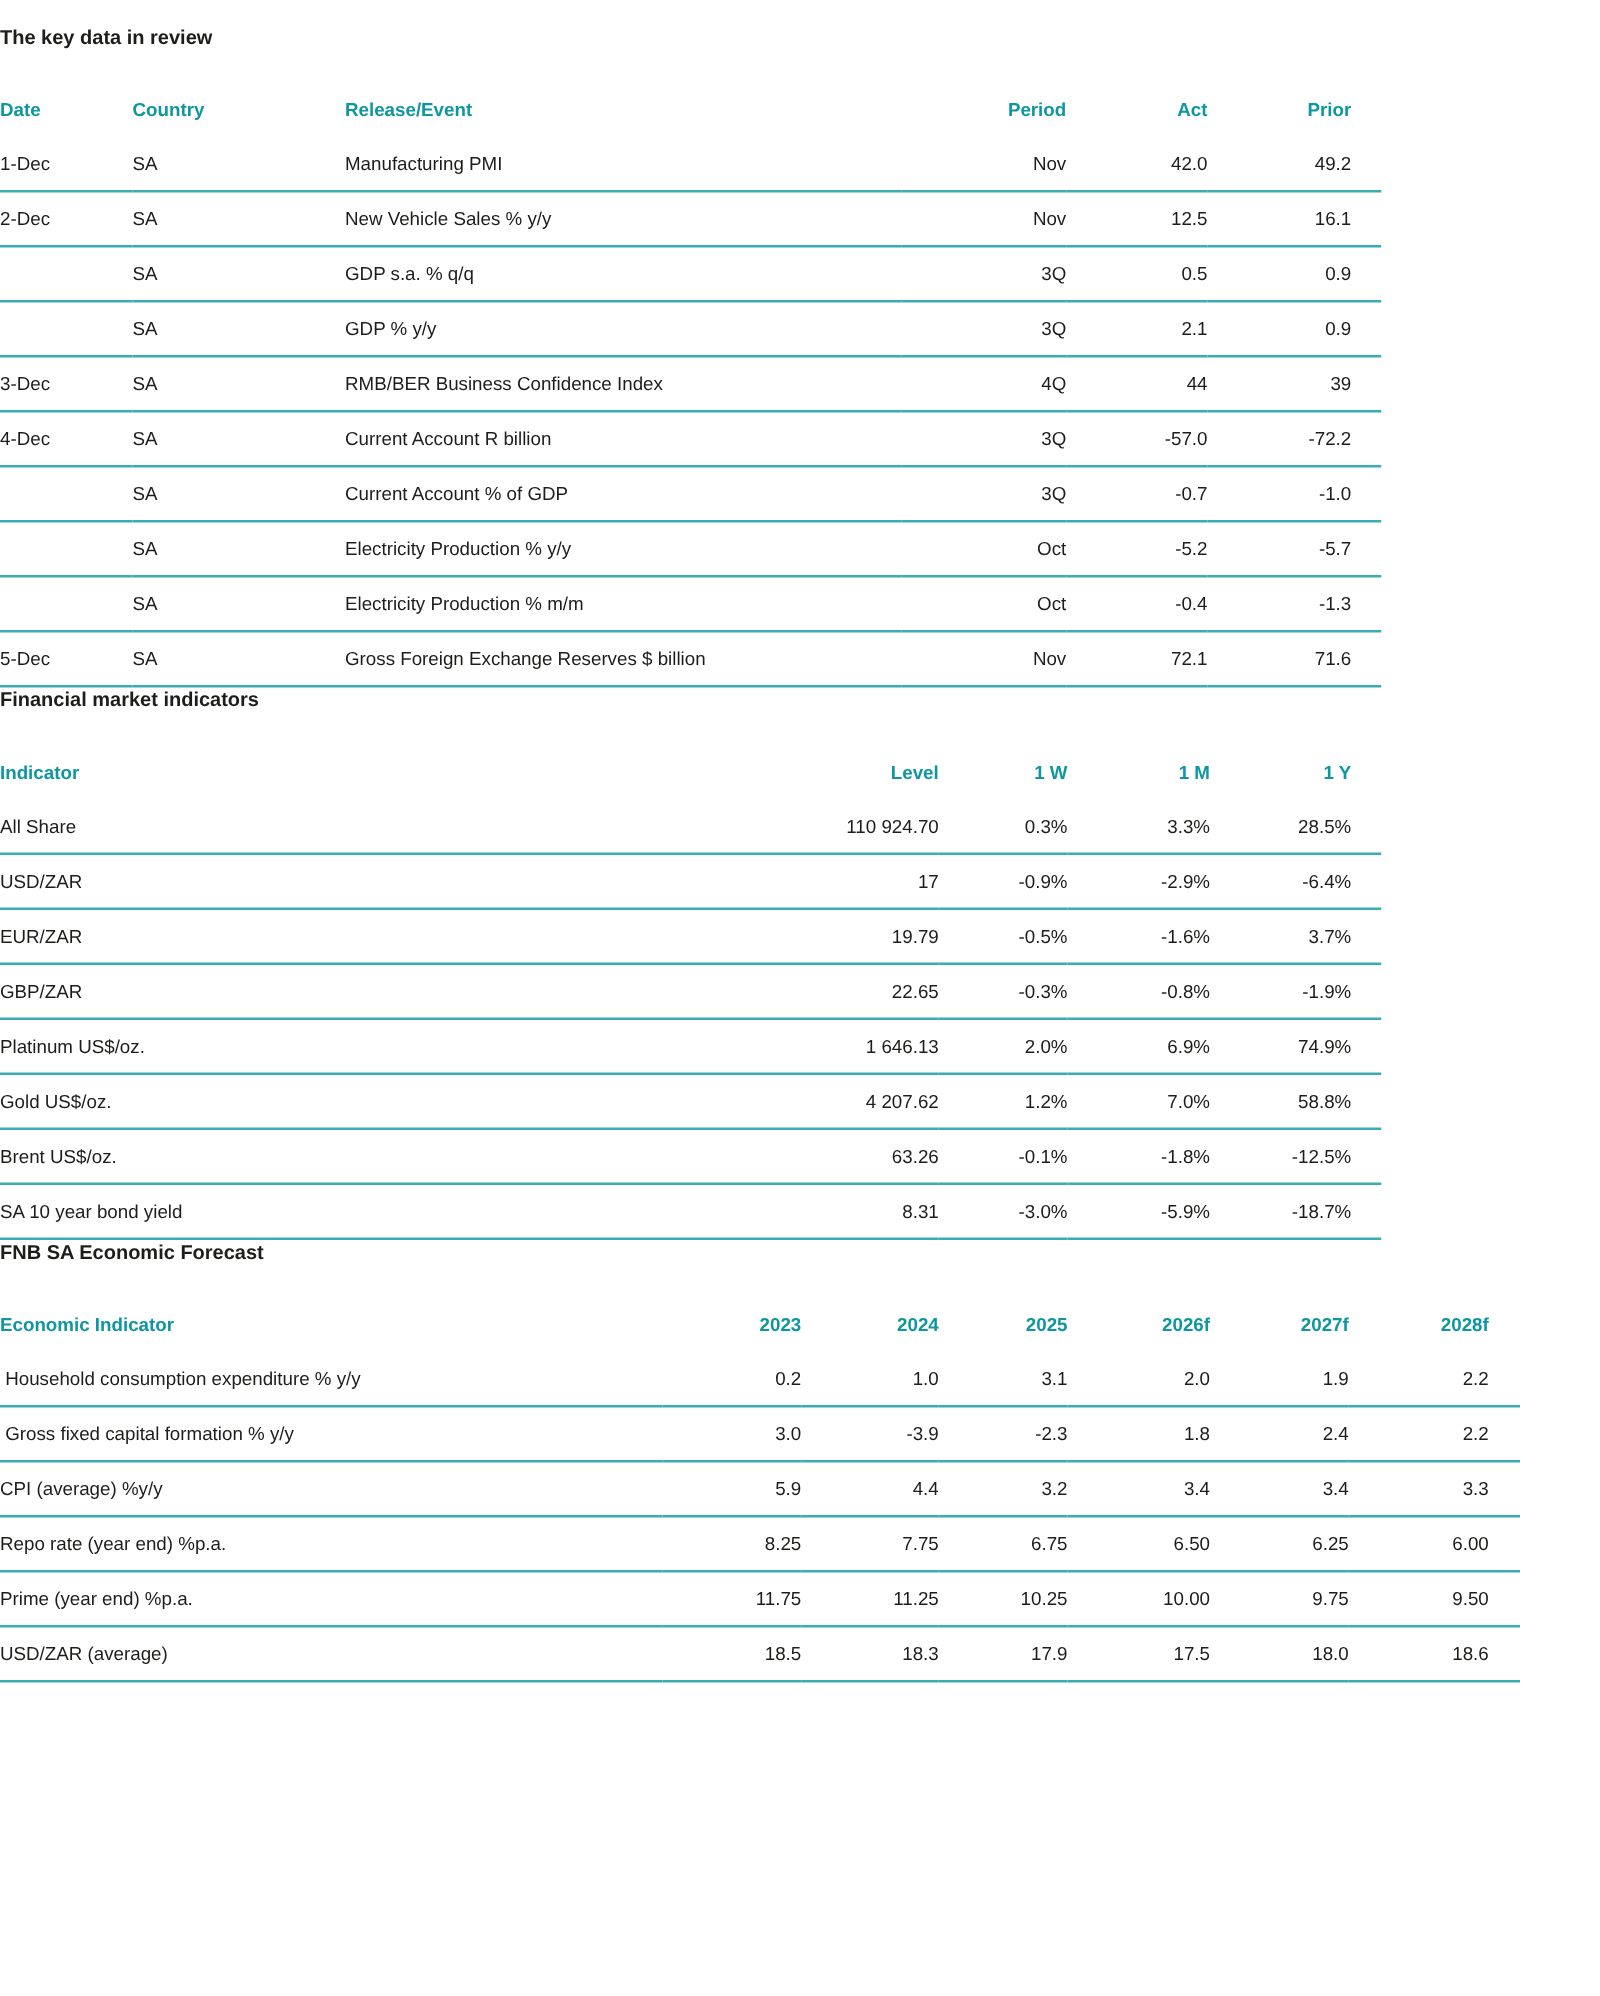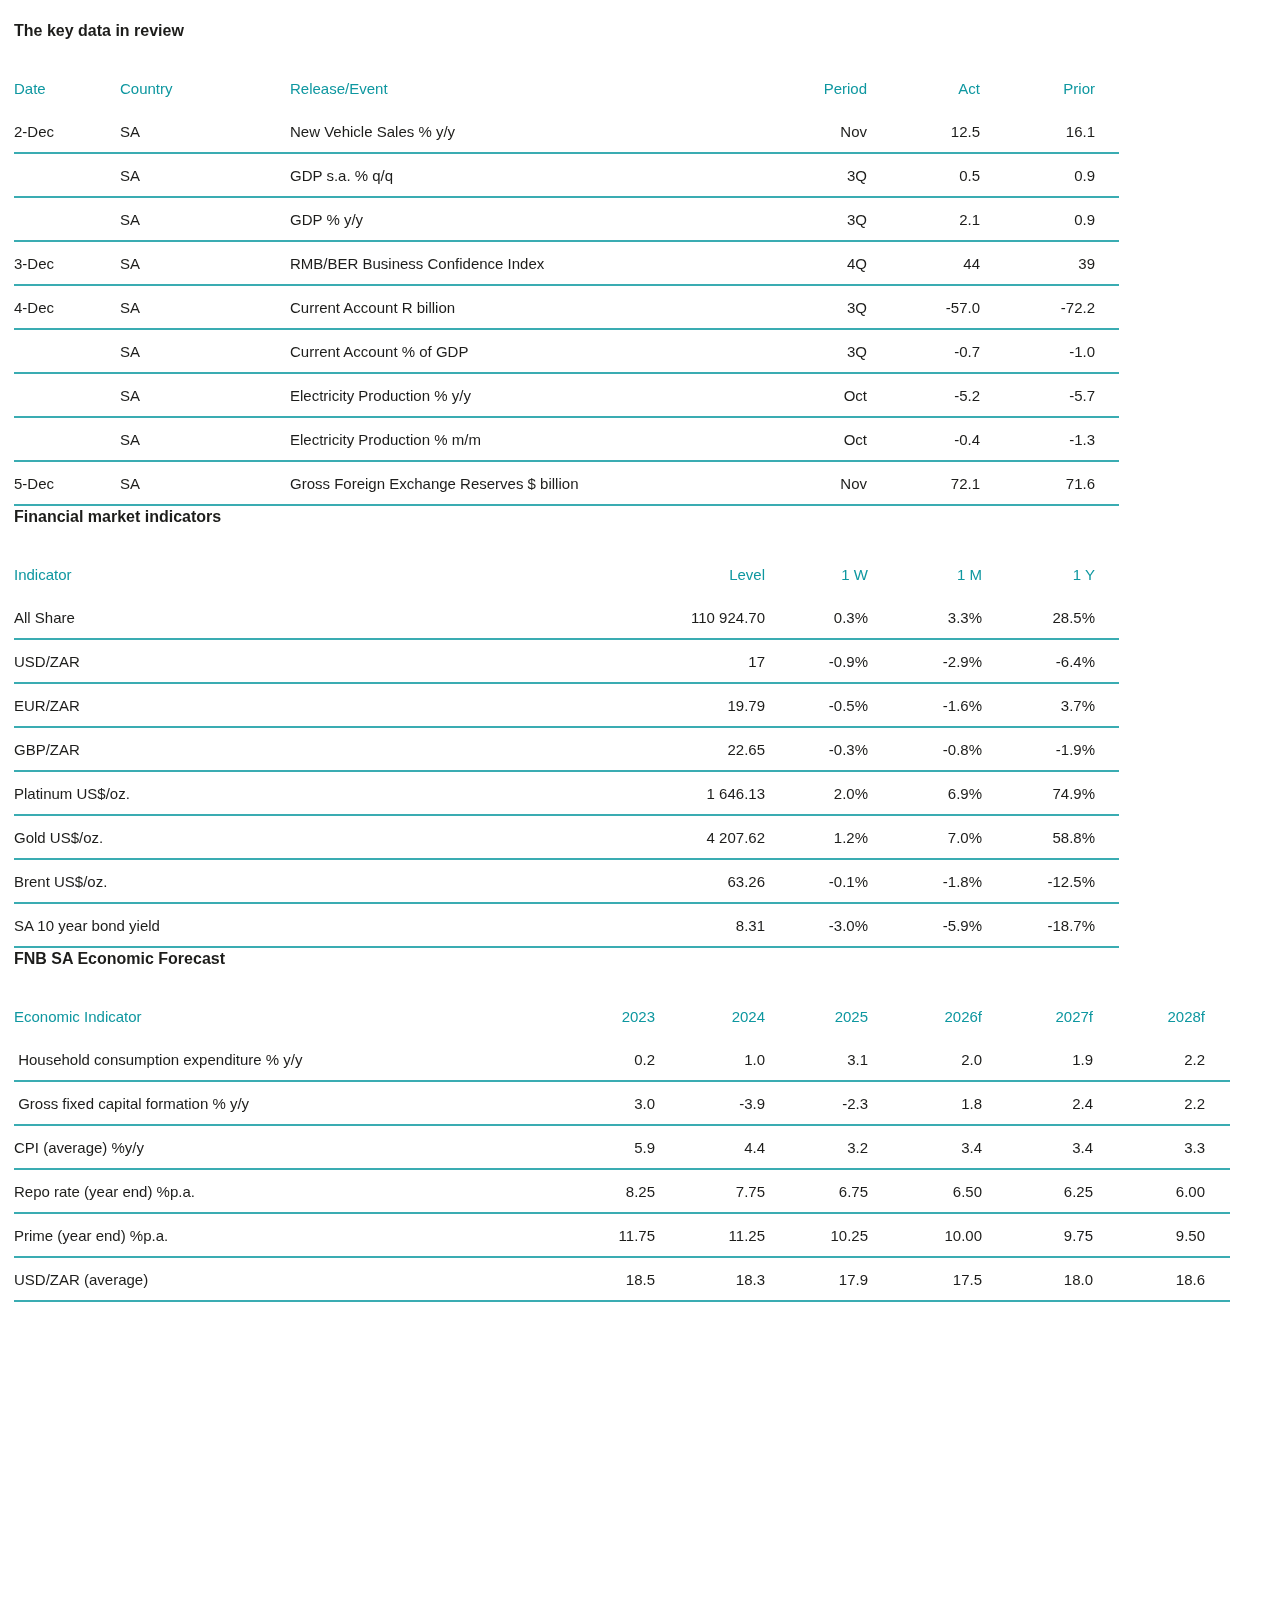--- a/index.html
+++ b/index.html
@@ -7,41 +7,41 @@
     font-family:"Liberation Sans", sans-serif;
     color:#1d1d1b;
     font-size:15px;
     -webkit-font-smoothing:antialiased;
   }
   .page{
     position:relative;
     width:1280px;
     height:1597px;
     box-sizing:border-box;
-    padding:20px 0 0 14px;
+    padding:20px 0 0 0;
     background:#ffffff;
     overflow:hidden;
   }
   .section-title{
     font-size:16px;
     line-height:22px;
     font-weight:bold;
     color:#1d1d1b;
     margin:0;
   }
   .gap-top{}
   table{
     border-collapse:collapse;
     table-layout:fixed;
     margin-top:24px;
     border-spacing:0;
   }
   th{
     color:#0e97a0;
-    font-weight:normal;
+    font-weight:bold;
     font-size:15px;
     height:44px;
     padding:0;
     vertical-align:middle;
   }
   td{
     height:42px;
     padding:0;
     vertical-align:middle;
     border-bottom:2px solid #3aacb2;
@@ -74,20 +74,28 @@
         <tr>
           <th class="al">Date</th>
           <th class="al">Country</th>
           <th class="al">Release/Event</th>
           <th class="ar">Period</th>
           <th class="ar">Act</th>
           <th class="ar">Prior</th>
         </tr>
       </thead>
       <tbody>
+        <tr>
+          <td class="al">1-Dec</td>
+          <td class="al">SA</td>
+          <td class="al">Manufacturing PMI</td>
+          <td class="ar">Nov</td>
+          <td class="ar">42.0</td>
+          <td class="ar">49.2</td>
+        </tr>
         <tr>
           <td class="al">2-Dec</td>
           <td class="al">SA</td>
           <td class="al">New Vehicle Sales % y/y</td>
           <td class="ar">Nov</td>
           <td class="ar">12.5</td>
           <td class="ar">16.1</td>
         </tr>
         <tr>
           <td class="al"></td>

